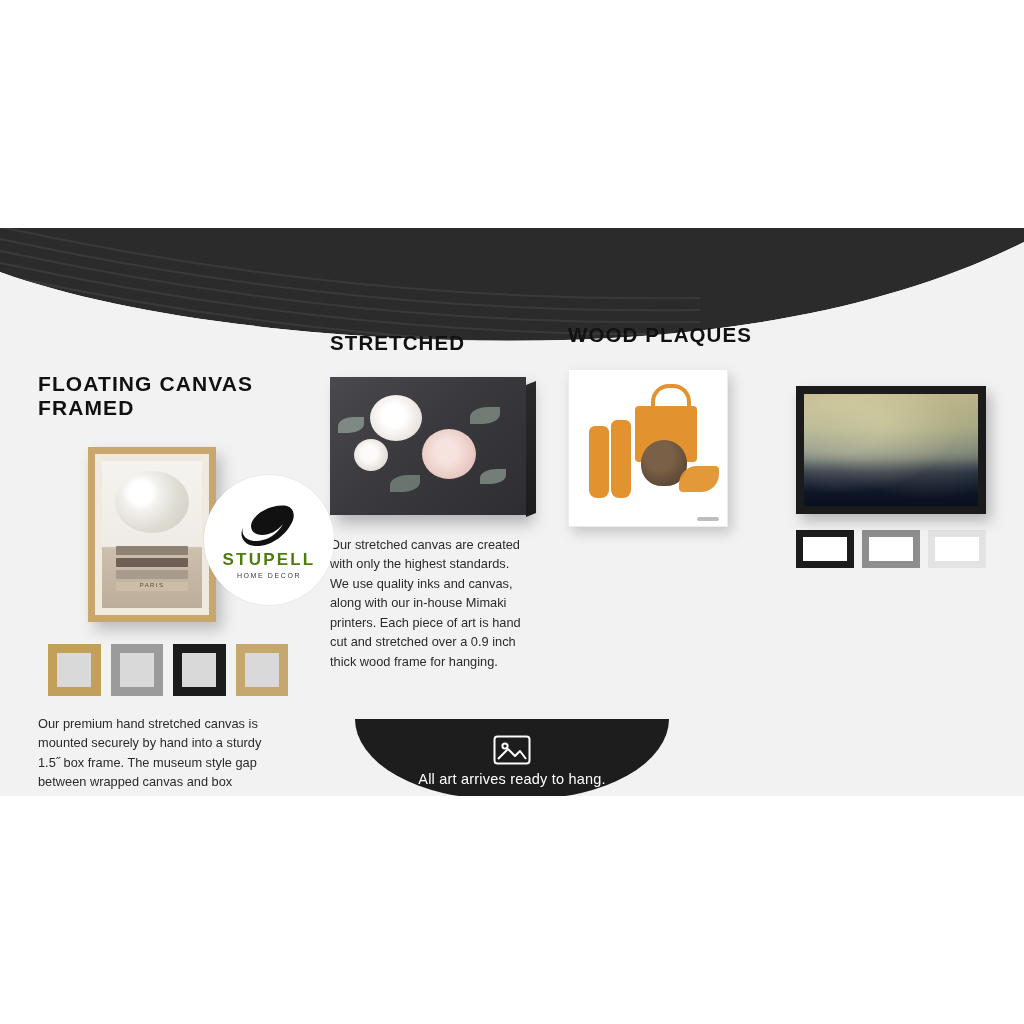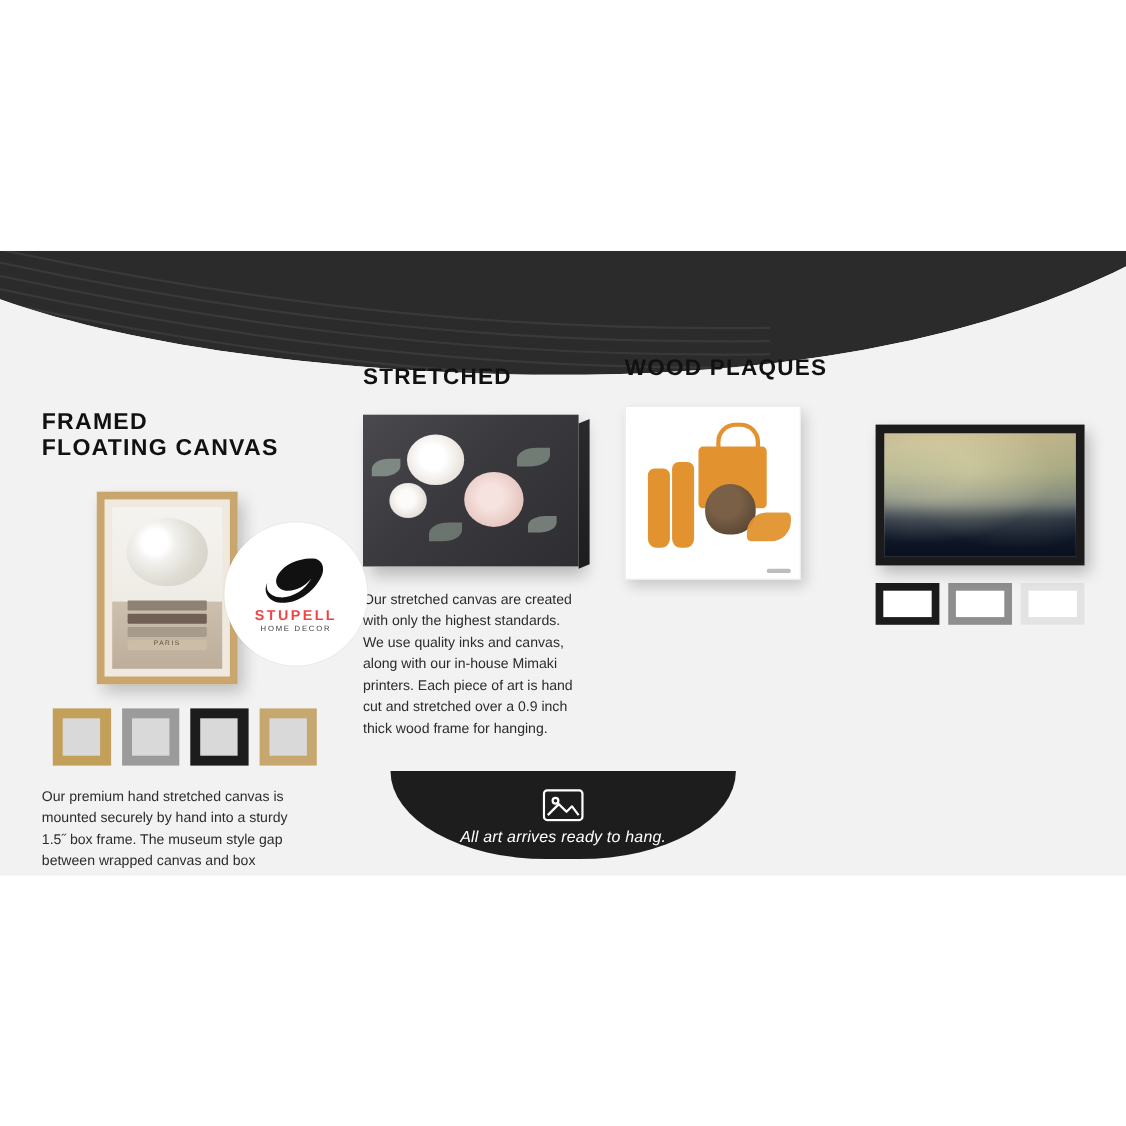--- a/index.html
+++ b/index.html
@@ -47,24 +47,24 @@
     background: #ffffff;
     display: flex;
     flex-direction: column;
     align-items: center;
     justify-content: center;
     box-shadow: 0 0 0 1px rgba(0,0,0,0.03);
     z-index: 6;
   }
   .logo-mark { width: 64px; height: 46px; margin-bottom: 2px; }
   .logo-name {
-    font-size: 13px;
+    font-size: 17px;
     letter-spacing: 2.2px;
     font-weight: 700;
-    color: #ef4444;
+    color: #4d7c0f;
   }
   .logo-sub {
     font-size: 7px;
     letter-spacing: 1.6px;
     color: #3a3a3a;
     margin-top: 2px;
   }
 
   
   .bottom-badge {
@@ -238,22 +238,22 @@
           <path d="M50 4 C38 2 22 8 16 18 C11 26 16 33 25 33 C33 33 40 29 46 22 C40 33 28 40 17 39 C8 38 4 32 6 26 C2 33 6 43 18 44 C34 45 50 33 56 18 C58 12 56 6 50 4 Z" fill="#111"></path>
           <path d="M46 10 C36 10 25 16 21 23 C26 18 36 14 46 14 Z" fill="#111"></path>
         </svg>
       </span>
       <span class="logo-name">STUPELL</span>
       <span class="logo-sub">HOME DECOR</span>
     </div>
 
     <div class="col" id="col1" style="top:132px;">
       <div class="col-title">
+        <div>FLOATING CANVAS</div>
         <div>FRAMED</div>
-        <div>FLOATING CANVAS</div>
       </div>
 
       <div class="ffc-art-wrap">
         <div class="ffc-frame">
           <div class="ffc-inner">
             <div class="ffc-flowers"></div>
             <div class="ffc-books">
               <div class="ffc-book" style="background:#8e8275"></div>
               <div class="ffc-book" style="background:#6f5f55"></div>
               <div class="ffc-book" style="background:#a79b8b"></div>
@@ -325,21 +325,21 @@
       </div>
 
       <div class="fg-frames">
         <div class="fg-frame" style="border:7px solid #1c1c1c"></div>
         <div class="fg-frame" style="border:7px solid #8e8e8e"></div>
         <div class="fg-frame" style="border:7px solid #e3e3e3"></div>
       </div>
 
     </div>
 
-    <div class="bottom-badge" style="top:473px;font-style:italic;">
+    <div class="bottom-badge" style="top:491px;">
       <span class="pic-icon">
         <svg width="38" height="30" viewBox="0 0 38 30">
           <rect x="1.5" y="1.5" width="35" height="27" rx="3" fill="none" stroke="#ffffff" stroke-width="2"></rect>
           <circle cx="12" cy="11" r="2.6" fill="none" stroke="#ffffff" stroke-width="2"></circle>
           <path d="M5 24 L15 14 L22 21 L27 16 L33 24" fill="none" stroke="#ffffff" stroke-width="2" stroke-linejoin="round"></path>
         </svg>
       </span>
       <span class="tagline">All art arrives ready to hang.</span>
     </div>
 

